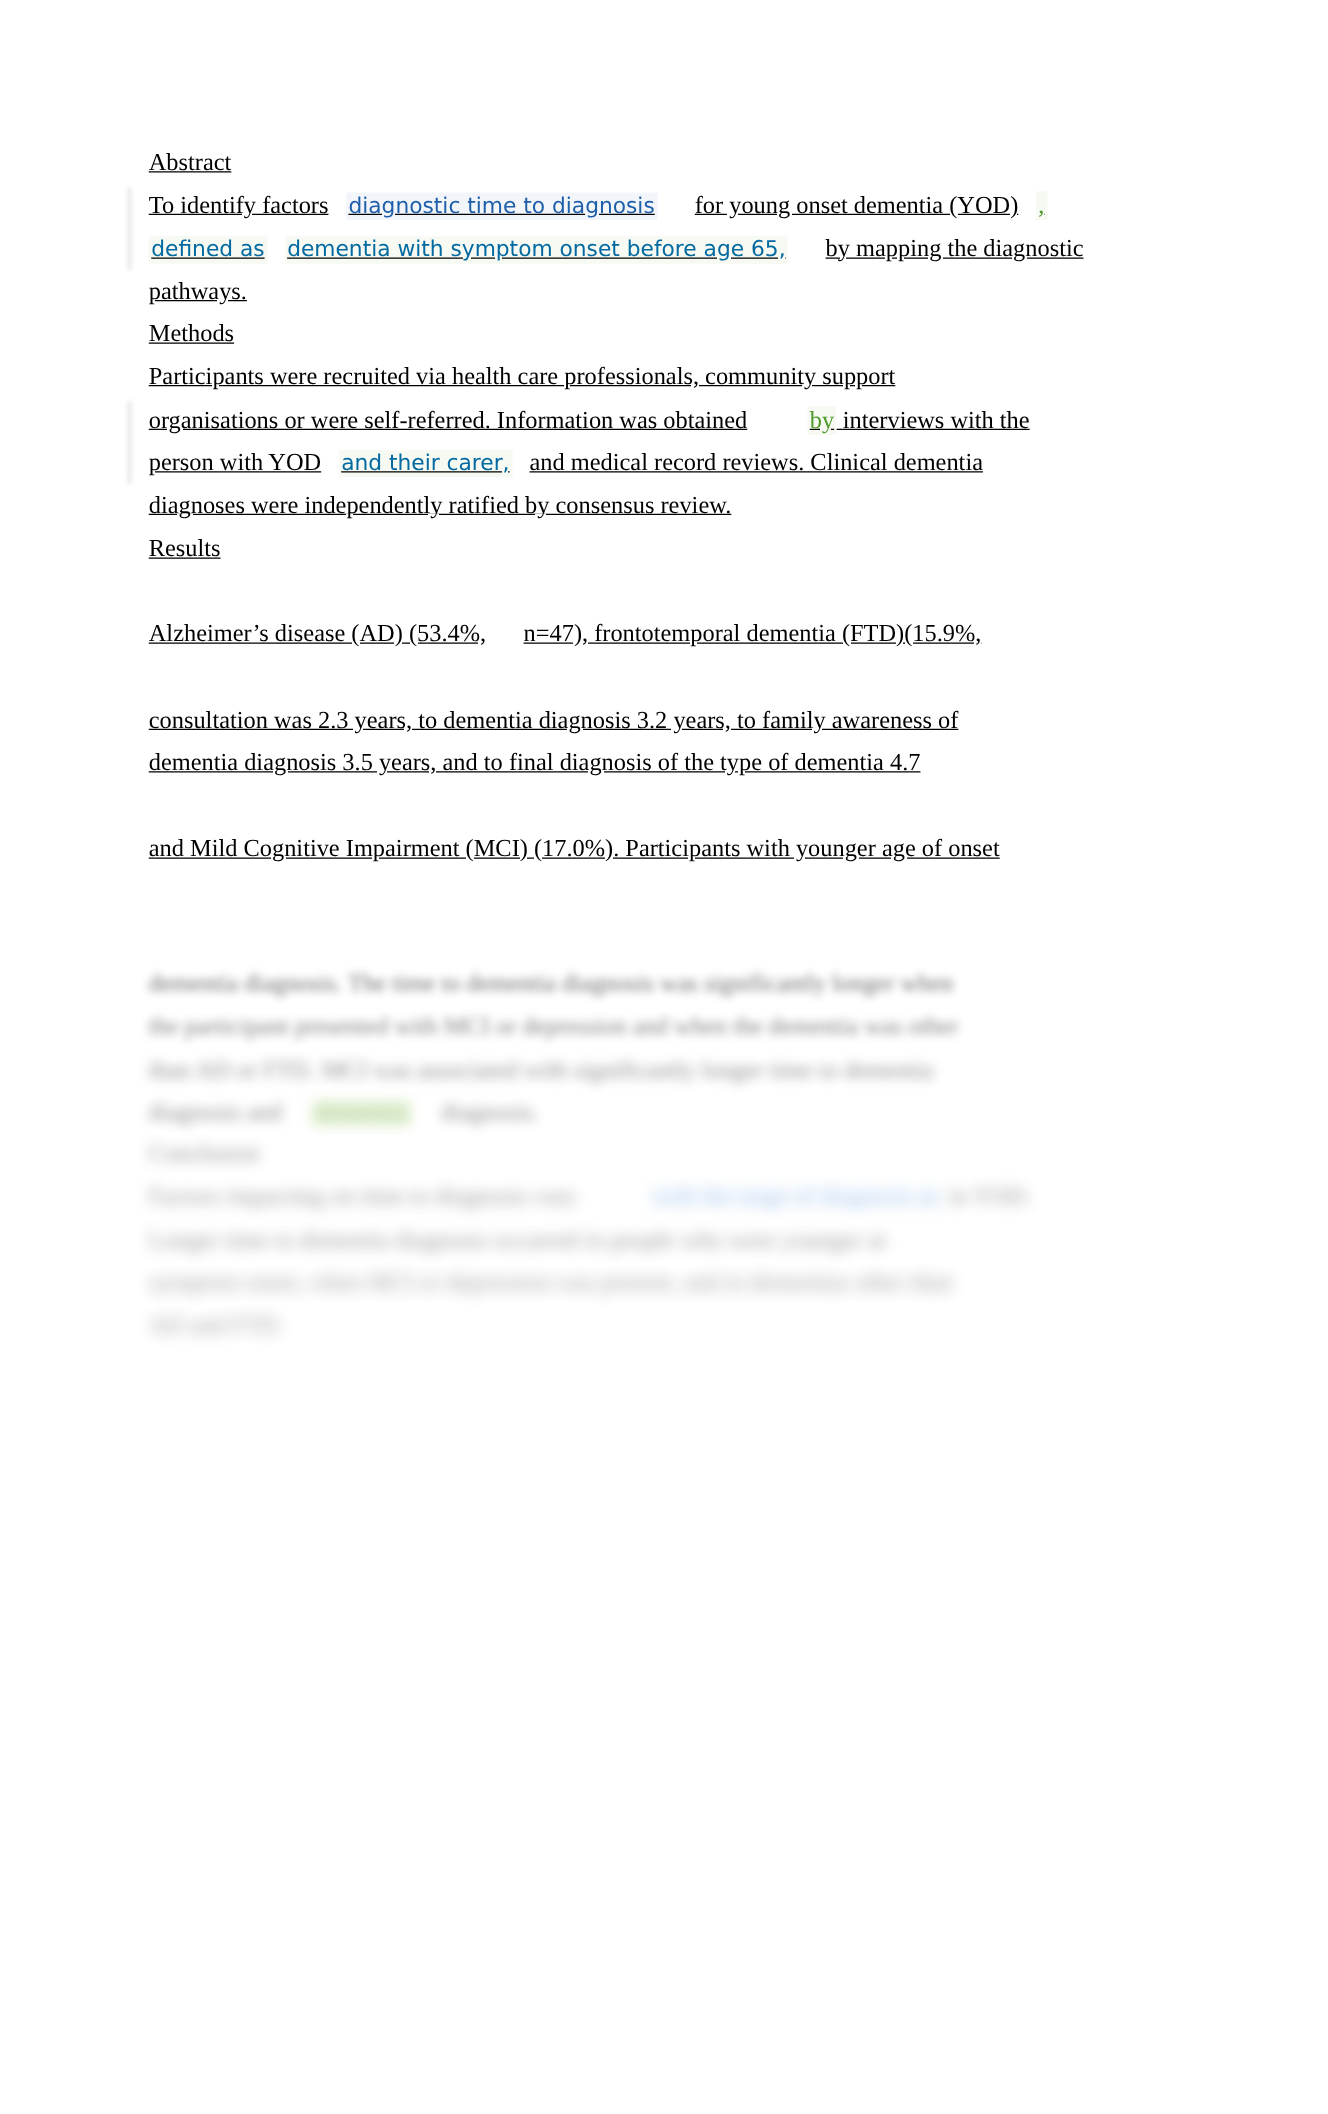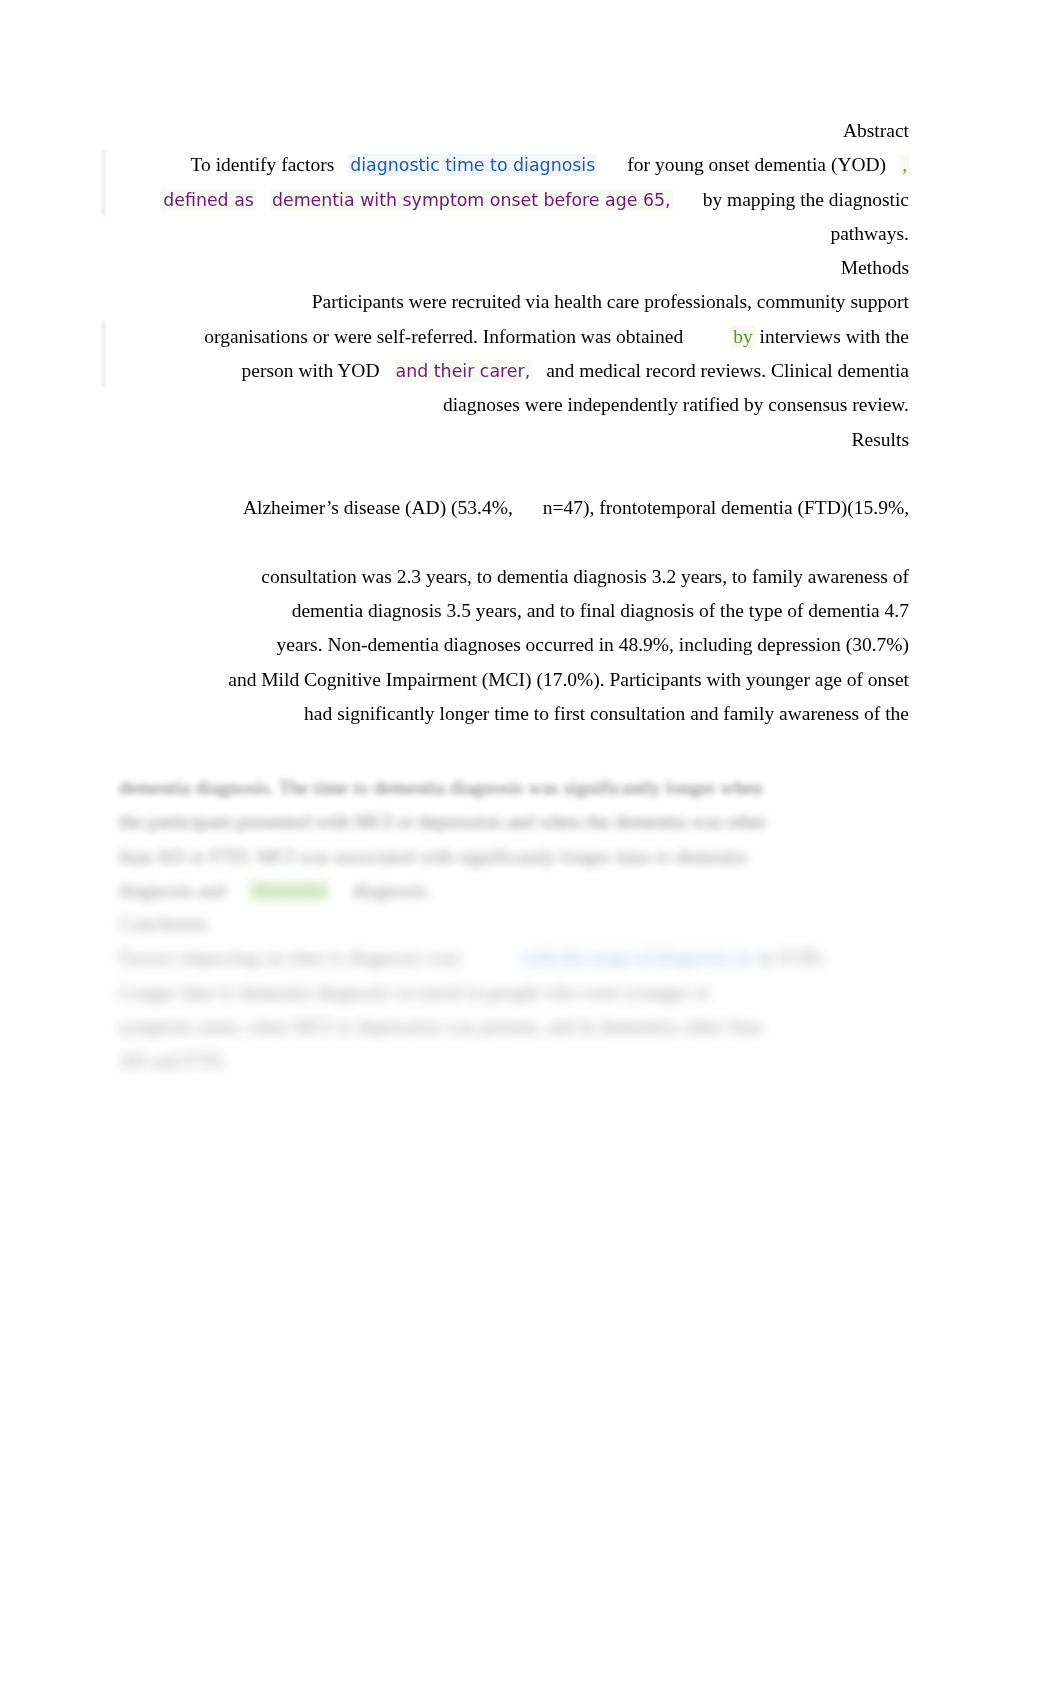--- a/index.html
+++ b/index.html
@@ -29,35 +29,36 @@
     left: 119px;
     top: 114px;
     width: 790px;
   }
 
   .para {
     font-size: 19.5px;
     line-height: 34.3px;
     margin: 0;
     padding: 0;
-    text-align: right;
+    text-align: left;
     position: relative;
     white-space: normal;
+    text-decoration: underline;
   }
 
   
   .ins-blue {
     color: #1f5fa9;
     font-family: "DejaVu Sans", "Liberation Sans", sans-serif;
     font-size: 17.4px;
     background: #f2f6fb;
     padding: 1px 2px;
   }
   .ins-green {
-    color: #701a75;
+    color: #0369a1;
     font-family: "DejaVu Sans", "Liberation Sans", sans-serif;
     font-size: 17.4px;
     background: #f6faf2;
     padding: 1px 2px;
   }
   .ins-green-serif {
     color: #4f9a2a;
     font-family: "Liberation Serif", "DejaVu Serif", serif;
     font-size: 19.5px;
     background: #f6faf2;
@@ -143,23 +144,22 @@
     <p class="para">
       <span>Results</span>
     </p>
 
     <p class="para">
       <br>
       <span>Alzheimer’s disease (AD) (53.4%,</span><span class="gap-md"></span><span>n=47), frontotemporal dementia (FTD)(15.9%,</span><br>
       <br>
       <span>consultation was 2.3 years, to dementia diagnosis 3.2 years, to family awareness of</span><br>
       <span>dementia diagnosis 3.5 years, and to final diagnosis of the type of dementia 4.7</span><br>
-      <span>years. Non-dementia diagnoses occurred in 48.9%, including depression (30.7%)</span><br>
+      <br>
       <span>and Mild Cognitive Impairment (MCI) (17.0%). Participants with younger age of onset</span><br>
-      <span>had significantly longer time to first consultation and family awareness of the</span>
     </p>
   </div>
 
   <div class="blur-zone" style="top:771px;">
     <div class="blur-line b1">dementia diagnosis. The time to dementia diagnosis was significantly longer when</div>
     <div class="blur-line b2">the participant presented with MCI or depression and when the dementia was other</div>
     <div class="blur-line b3">than AD or FTD. MCI was associated with significantly longer time to dementia</div>
     <div class="blur-line b3">
       <span>diagnosis and</span>
       <span class="gap-sm"></span>

